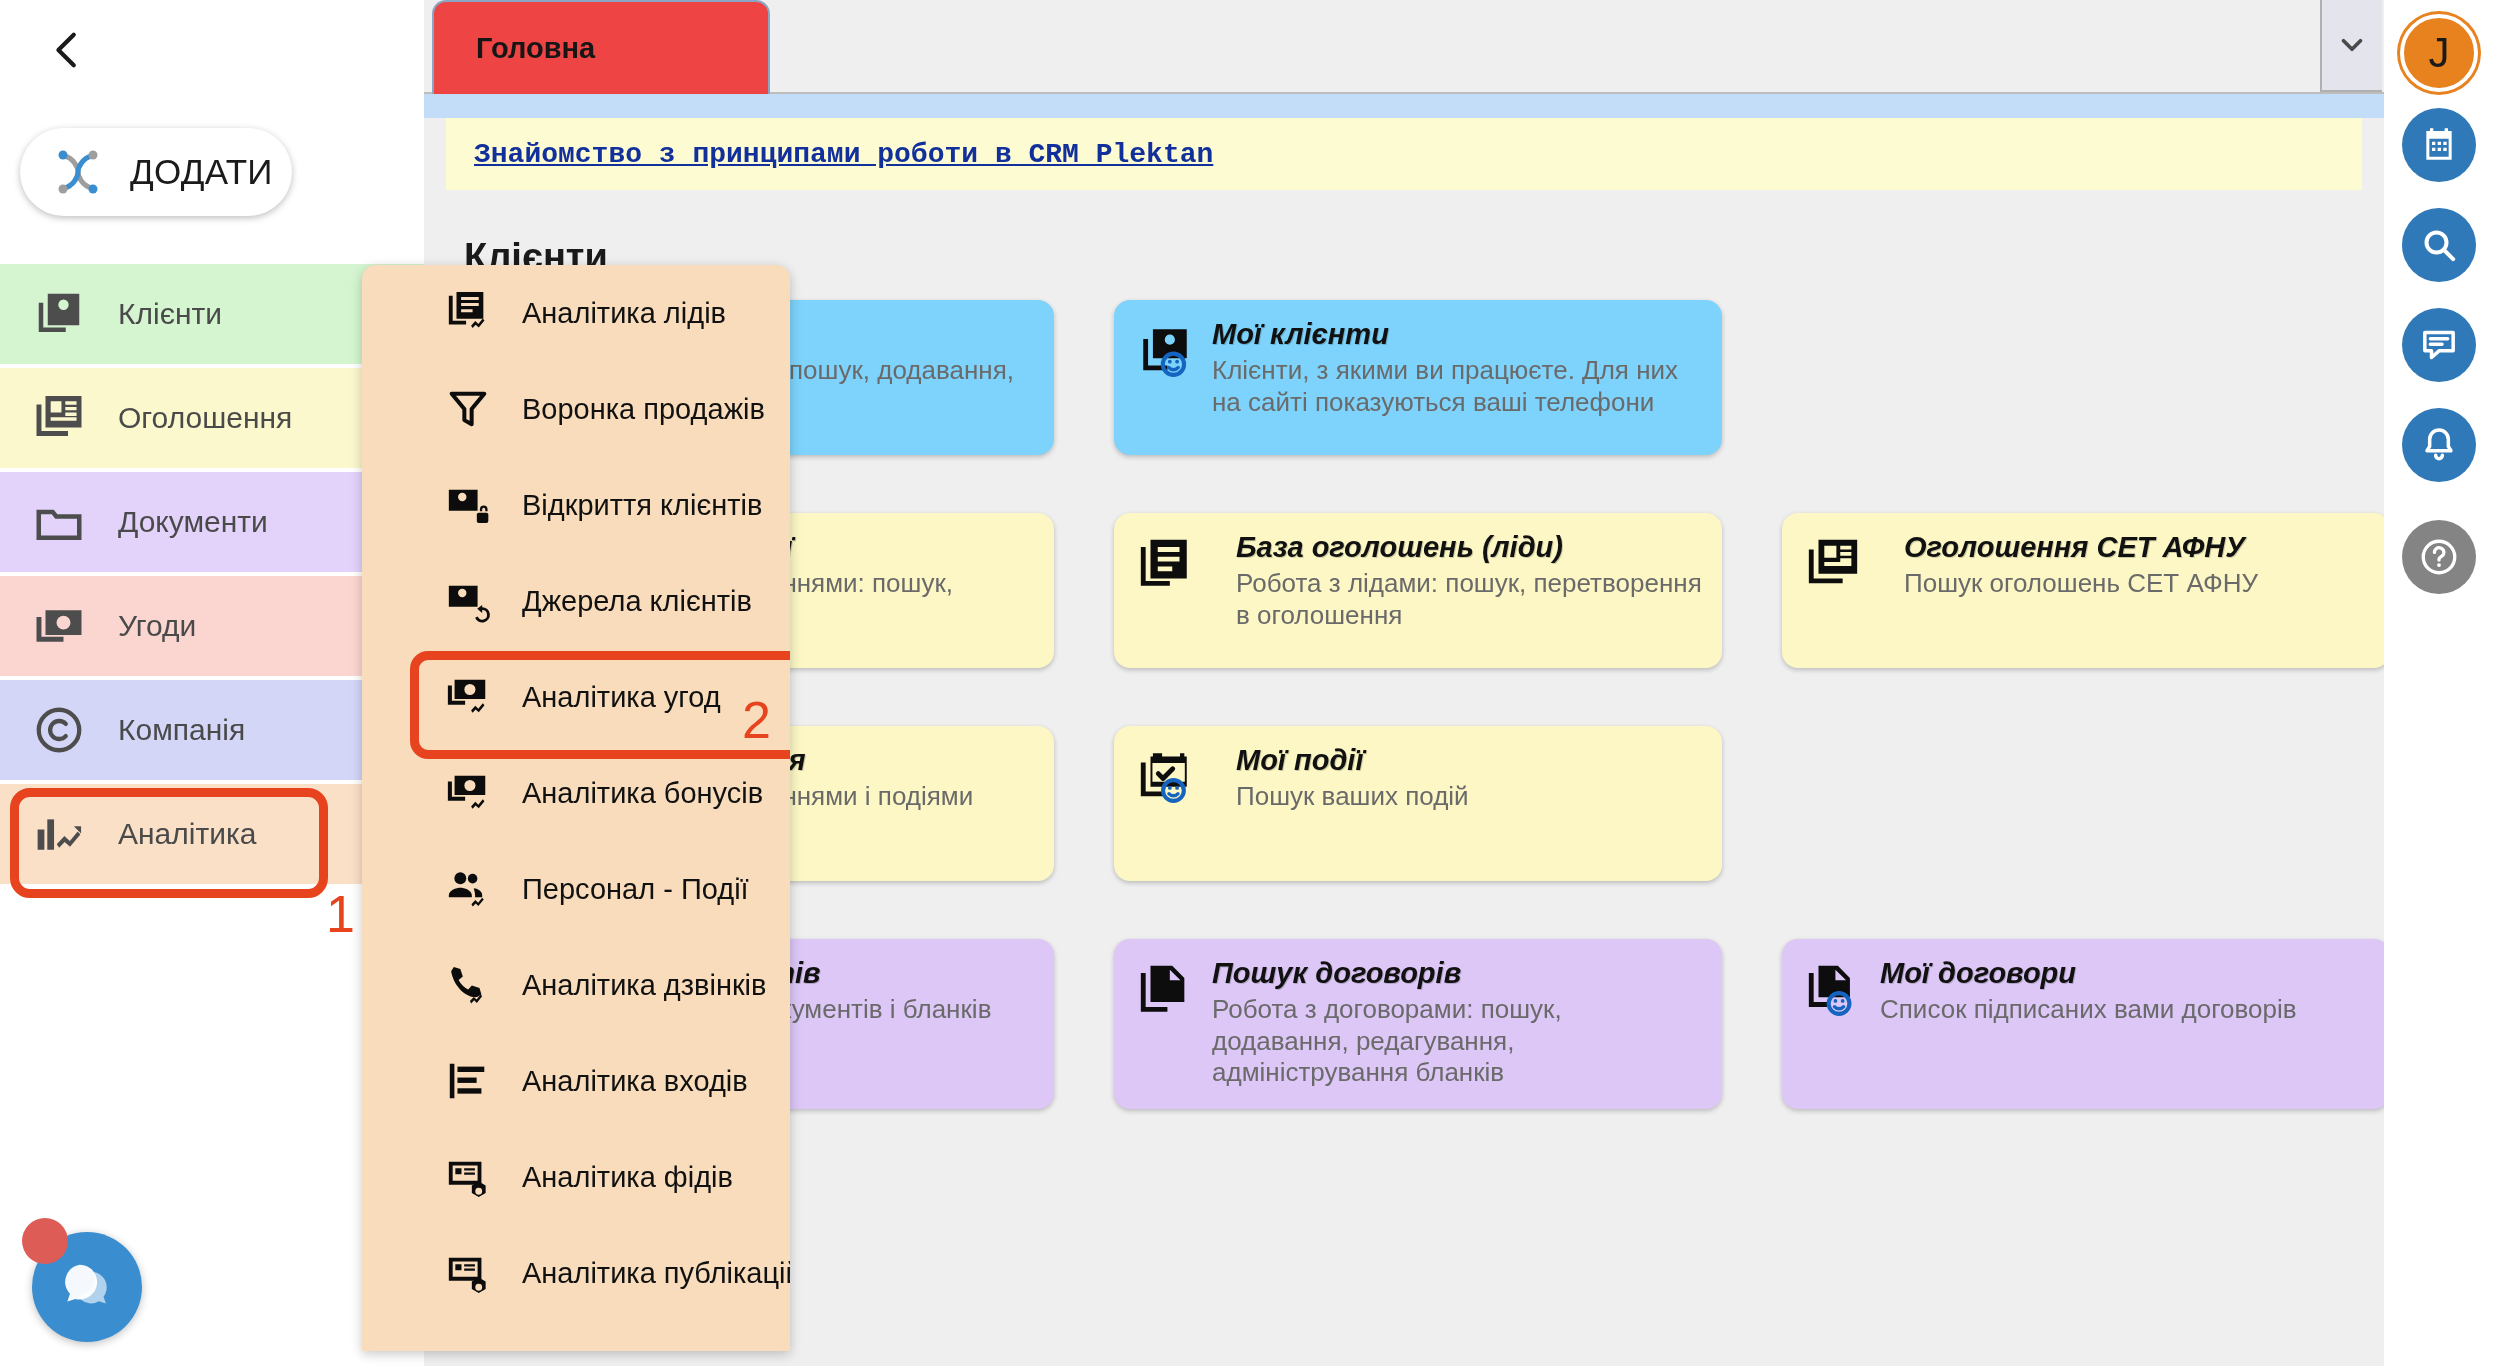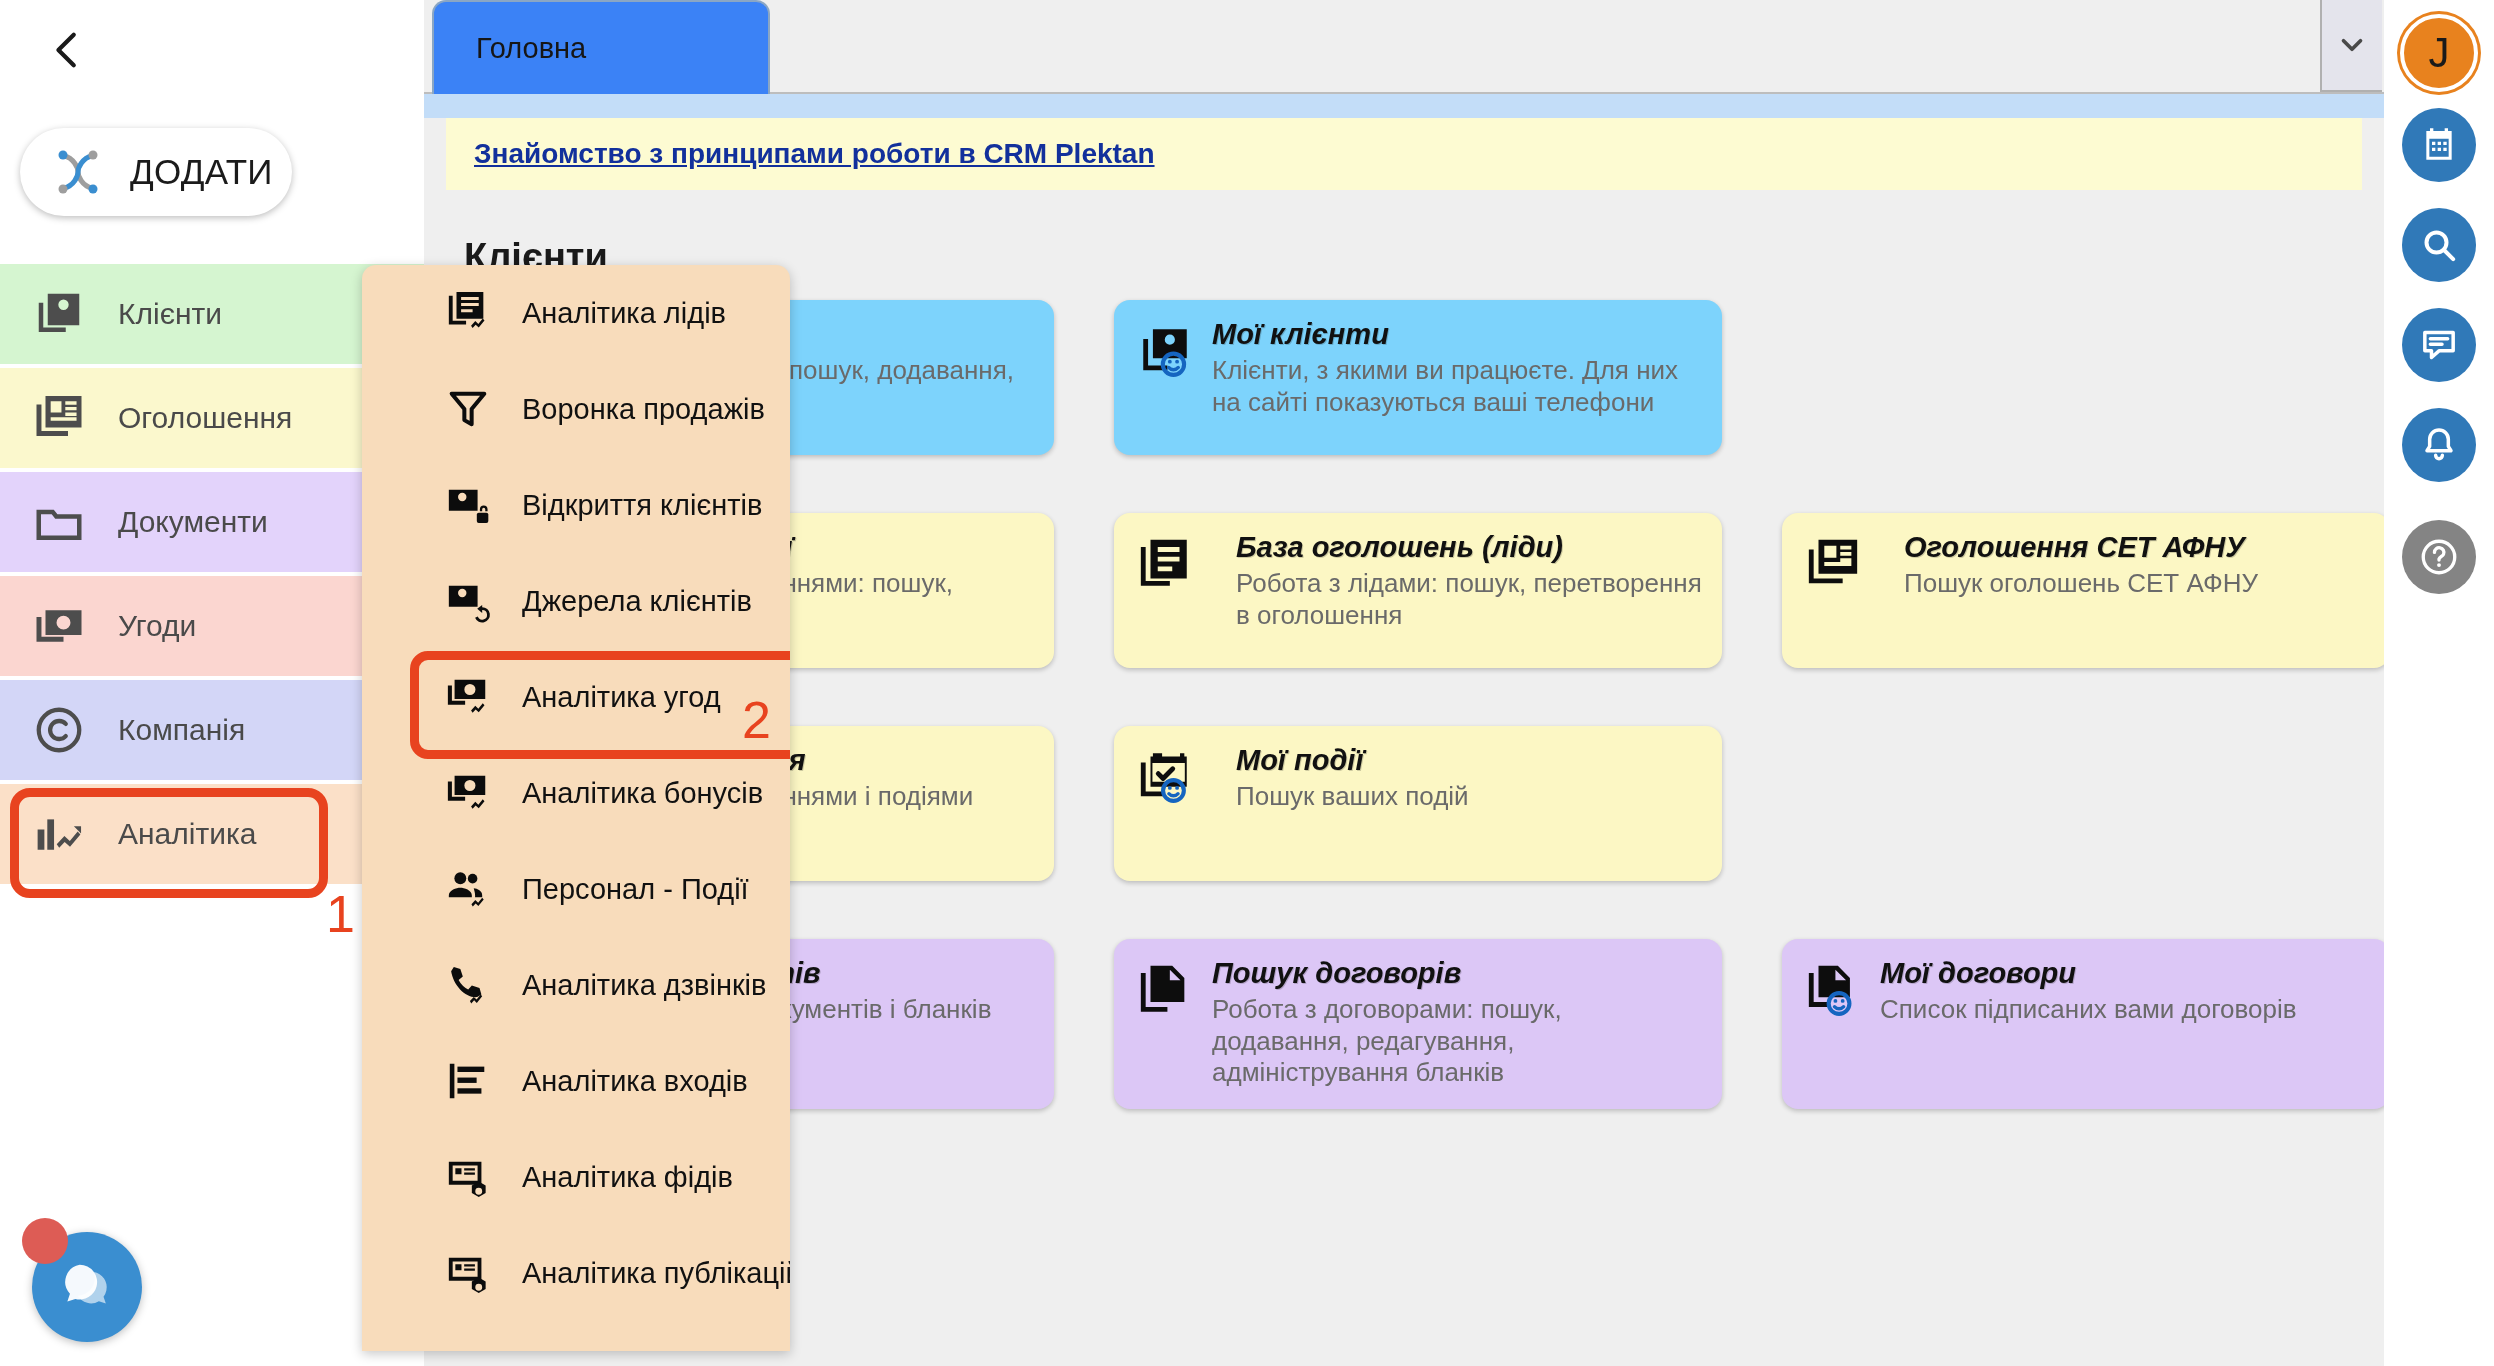--- a/index.html
+++ b/index.html
@@ -111,27 +111,28 @@
   }
   .tabbar {
     position: absolute; left: 0; top: 0;
     width: 1960px; height: 94px;
     background: #efefef;
     border-bottom: 2px solid #bdbdbd;
   }
   .tab {
     position: absolute; left: 8px; top: 0;
     width: 338px; height: 94px;
-    background: #3b82f6;
+    background: #ef4444;
     border: 2px solid #8aa6c4;
     border-bottom: none;
     border-radius: 14px 14px 0 0;
     display: flex; align-items: center;
     padding-left: 42px;
     cursor: pointer;
+    font-weight: bold;
   }
   .tab-label { font-size: 29px; color: #161616; }
   .tab-dropdown {
     position: absolute; right: 2px; top: 0;
     width: 62px; height: 92px;
     background: #e4e4ec;
     border-left: 2px solid #b0b0b0;
     border-bottom: 2px solid #b0b0b0;
     display: flex; align-items: center; justify-content: center;
     cursor: pointer;
@@ -144,21 +145,21 @@
   .banner {
     position: absolute; left: 22px; top: 118px;
     width: 1916px; height: 72px;
     background: #fdfbd2;
     display: flex; align-items: center;
     padding-left: 28px;
   }
   .banner-link {
     font-size: 28px; font-weight: bold;
     color: #12309c; text-decoration: underline;
-    cursor: pointer; white-space: nowrap;
+    cursor: pointer; white-space: nowrap; font-family: Liberation Mono, monospace;
   }
   .section-title {
     position: absolute; left: 40px; top: 236px;
     font-size: 38px; font-weight: bold; color: #1a1a1a;
   }
 
   
   .cards { position: absolute; left: 22px; top: 300px; width: 1916px; }
   .card-row { position: relative; height: 155px; margin-bottom: 58px; }
   .card {

